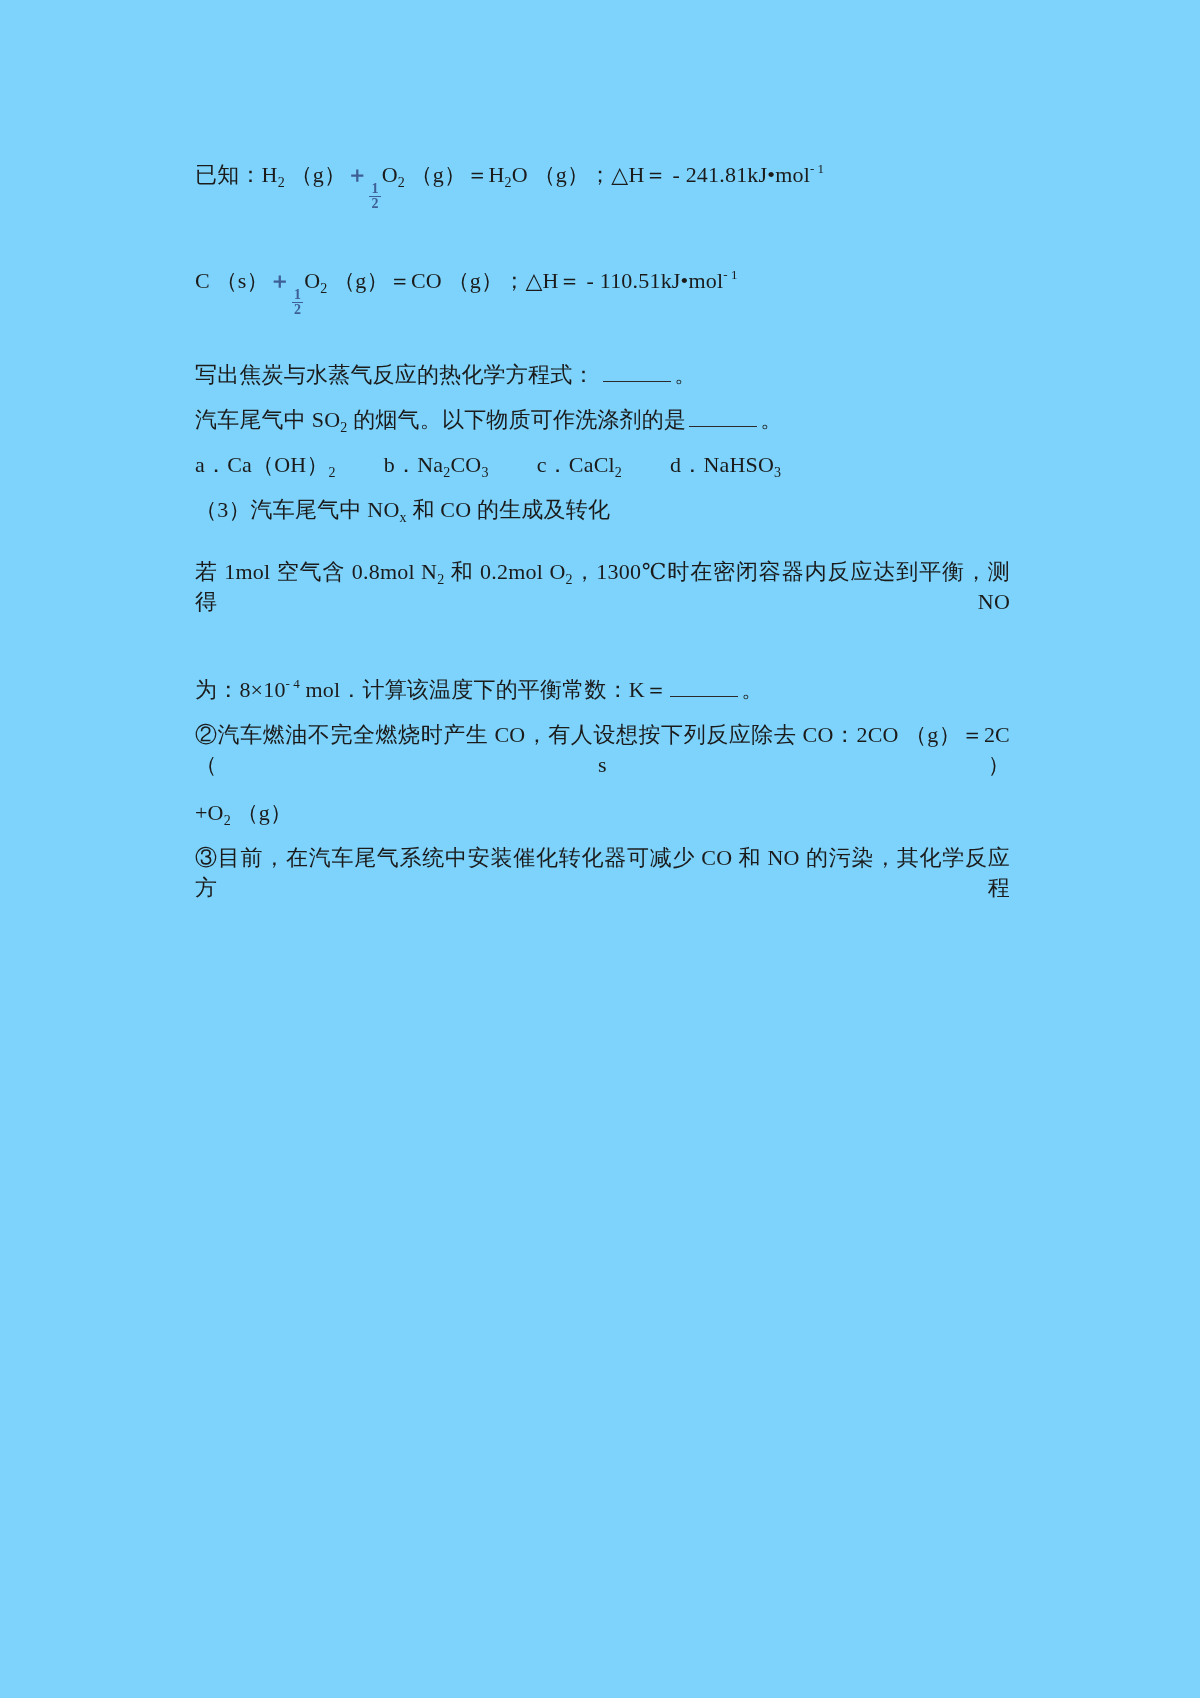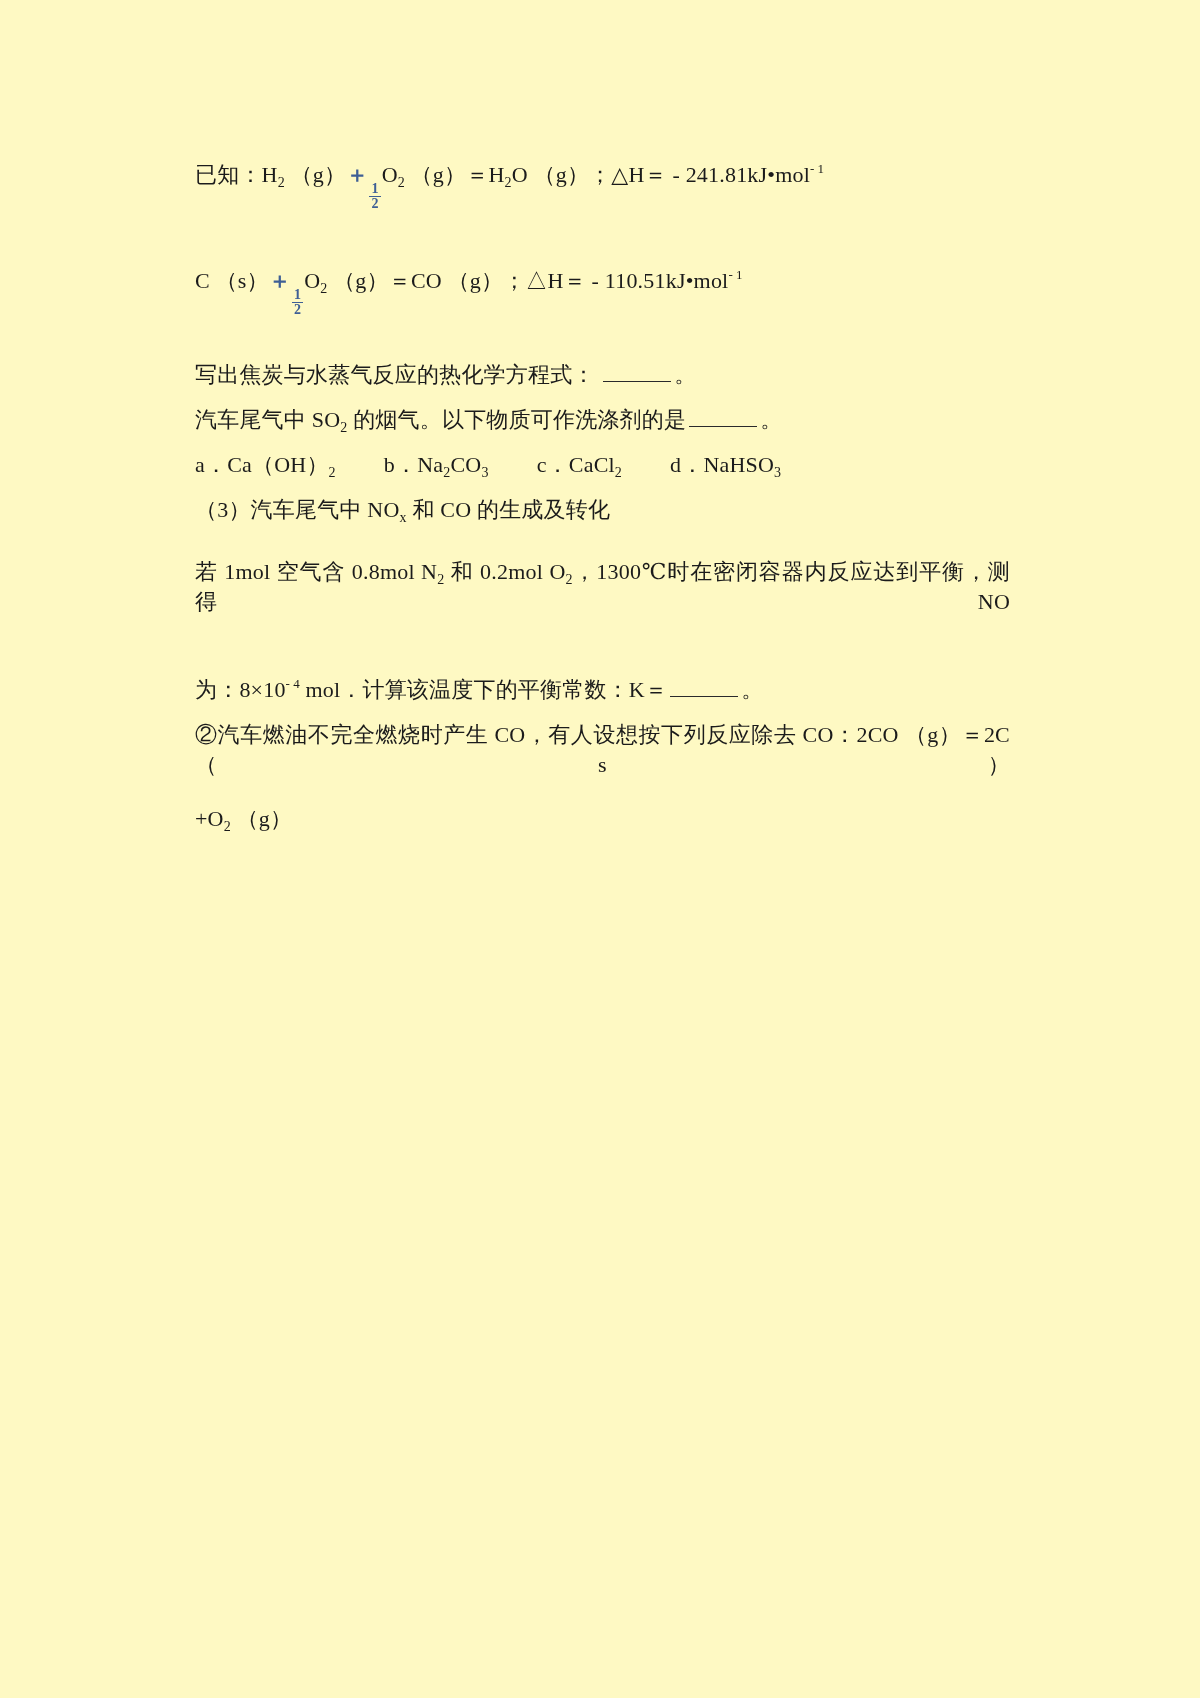--- a/index.html
+++ b/index.html
@@ -1,29 +1,29 @@
 <!DOCTYPE html>
 <html><head>
 <meta charset="utf-8">
 <style>
   html,body{margin:0;padding:0;background:#ffffff;}
   .page{
     position:relative;
     width:1200px;height:1698px;
-    background:#fef9c3;
+    background:#7dd3fc;
     font-family:"Liberation Serif","DejaVu Serif",serif;
     color:#1b1b1b;
     overflow:hidden;
   }
   .content{padding:160px 190px 0 195px;font-size:22px;}
   .line{line-height:30px;min-height:30px;margin-bottom:15px;letter-spacing:0.2px;white-space:normal;}
   .gap-xl{margin-bottom:55px;}
-  .gap-lg{margin-bottom:43px;font-family:Liberation Serif, serif;}
+  .gap-lg{margin-bottom:43px;}
   .gap-tall{margin-bottom:58px;margin-top:32px;}
-  .gap-md{margin-bottom:24px;}
+  .gap-md{margin-bottom:18px;}
   .justify{text-align:justify;text-align-last:justify;}
   sub.seg{font-size:14px;position:relative;top:5px;line-height:0;vertical-align:baseline;}
   sup.seg{font-size:13px;position:relative;top:-9px;line-height:0;vertical-align:baseline;letter-spacing:0;}
   .frac{
     display:inline-flex;flex-direction:column;align-items:center;
     font-size:14px;line-height:14px;font-weight:bold;
     vertical-align:-11px;margin:0 1px;
   }
   .fnum{display:block;border-bottom:1.5px solid currentColor;padding:0 2px;}
   .fden{display:block;}
@@ -48,14 +48,15 @@
           <span class="fden">2</span>
         </span><span>O</span><sub class="seg">2</sub><span> （g）＝CO （g）；△H＝ - 110.51kJ•mol</span><sup class="seg">- 1</sup></div>
       <div class="line"><span>写出焦炭与水蒸气反应的热化学方程式： </span><span class="blank"></span><span>。</span></div>
       <div class="line"><span>汽车尾气中 SO</span><sub class="seg">2</sub><span> 的烟气。以下物质可作洗涤剂的是</span><span class="blank"></span><span>。</span></div>
       <div class="line"><span>a．Ca（OH）</span><sub class="seg">2</sub><span class="opt-gap"></span><span>b．Na</span><sub class="seg">2</sub><span>CO</span><sub class="seg">3</sub><span class="opt-gap"></span><span>c．CaCl</span><sub class="seg">2</sub><span class="opt-gap"></span><span>d．NaHSO</span><sub class="seg">3</sub></div>
       <div class="line"><span>（3）汽车尾气中 NO</span><sub class="seg">x</sub><span> 和 CO 的生成及转化</span></div>
       <div class="line justify gap-tall"><span>若 1mol 空气含 0.8mol N</span><sub class="seg">2</sub><span> 和 0.2mol O</span><sub class="seg">2</sub><span>，1300℃时在密闭容器内反应达到平衡，测得 NO</span></div>
       <div class="line"><span>为：8×10</span><sup class="seg">- 4</sup><span> mol．计算该温度下的平衡常数：K＝</span><span class="blank"></span><span>。</span></div>
       <div class="line justify gap-md"><span>②汽车燃油不完全燃烧时产生 CO，有人设想按下列反应除去 CO：2CO （g）＝2C （s）</span></div>
       <div class="line"><span>+O</span><sub class="seg">2</sub><span> （g）</span></div>
+      <div class="line justify"><span>③目前，在汽车尾气系统中安装催化转化器可减少 CO 和 NO 的污染，其化学反应方程</span></div>
     </div>
 </div>
 
 </body></html>

